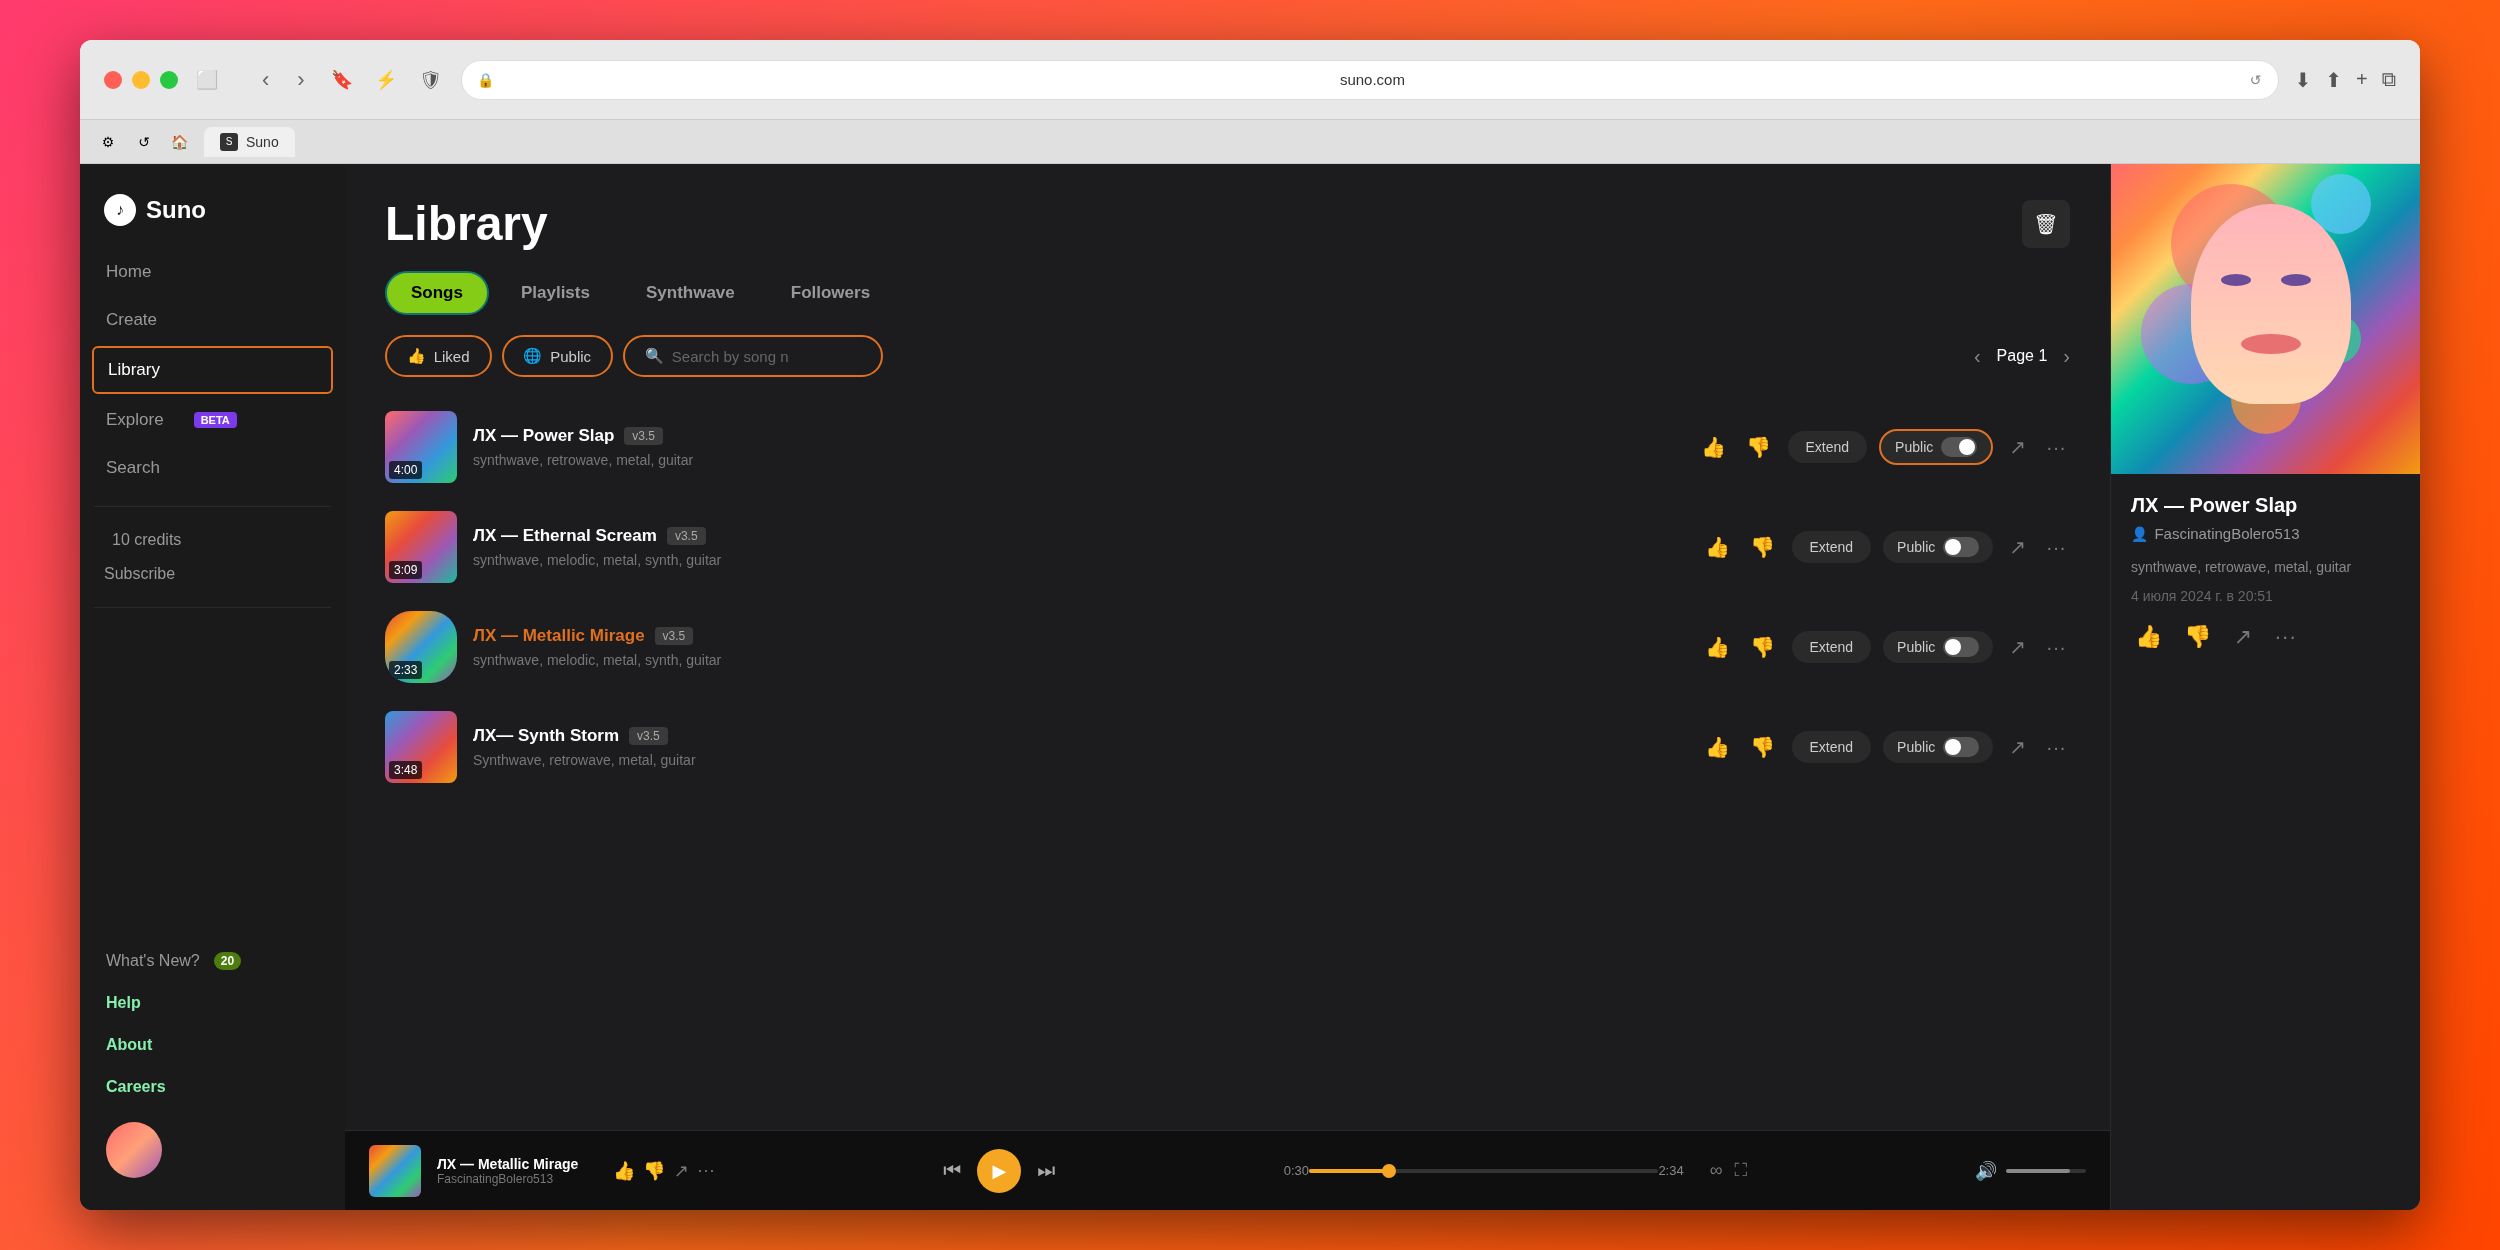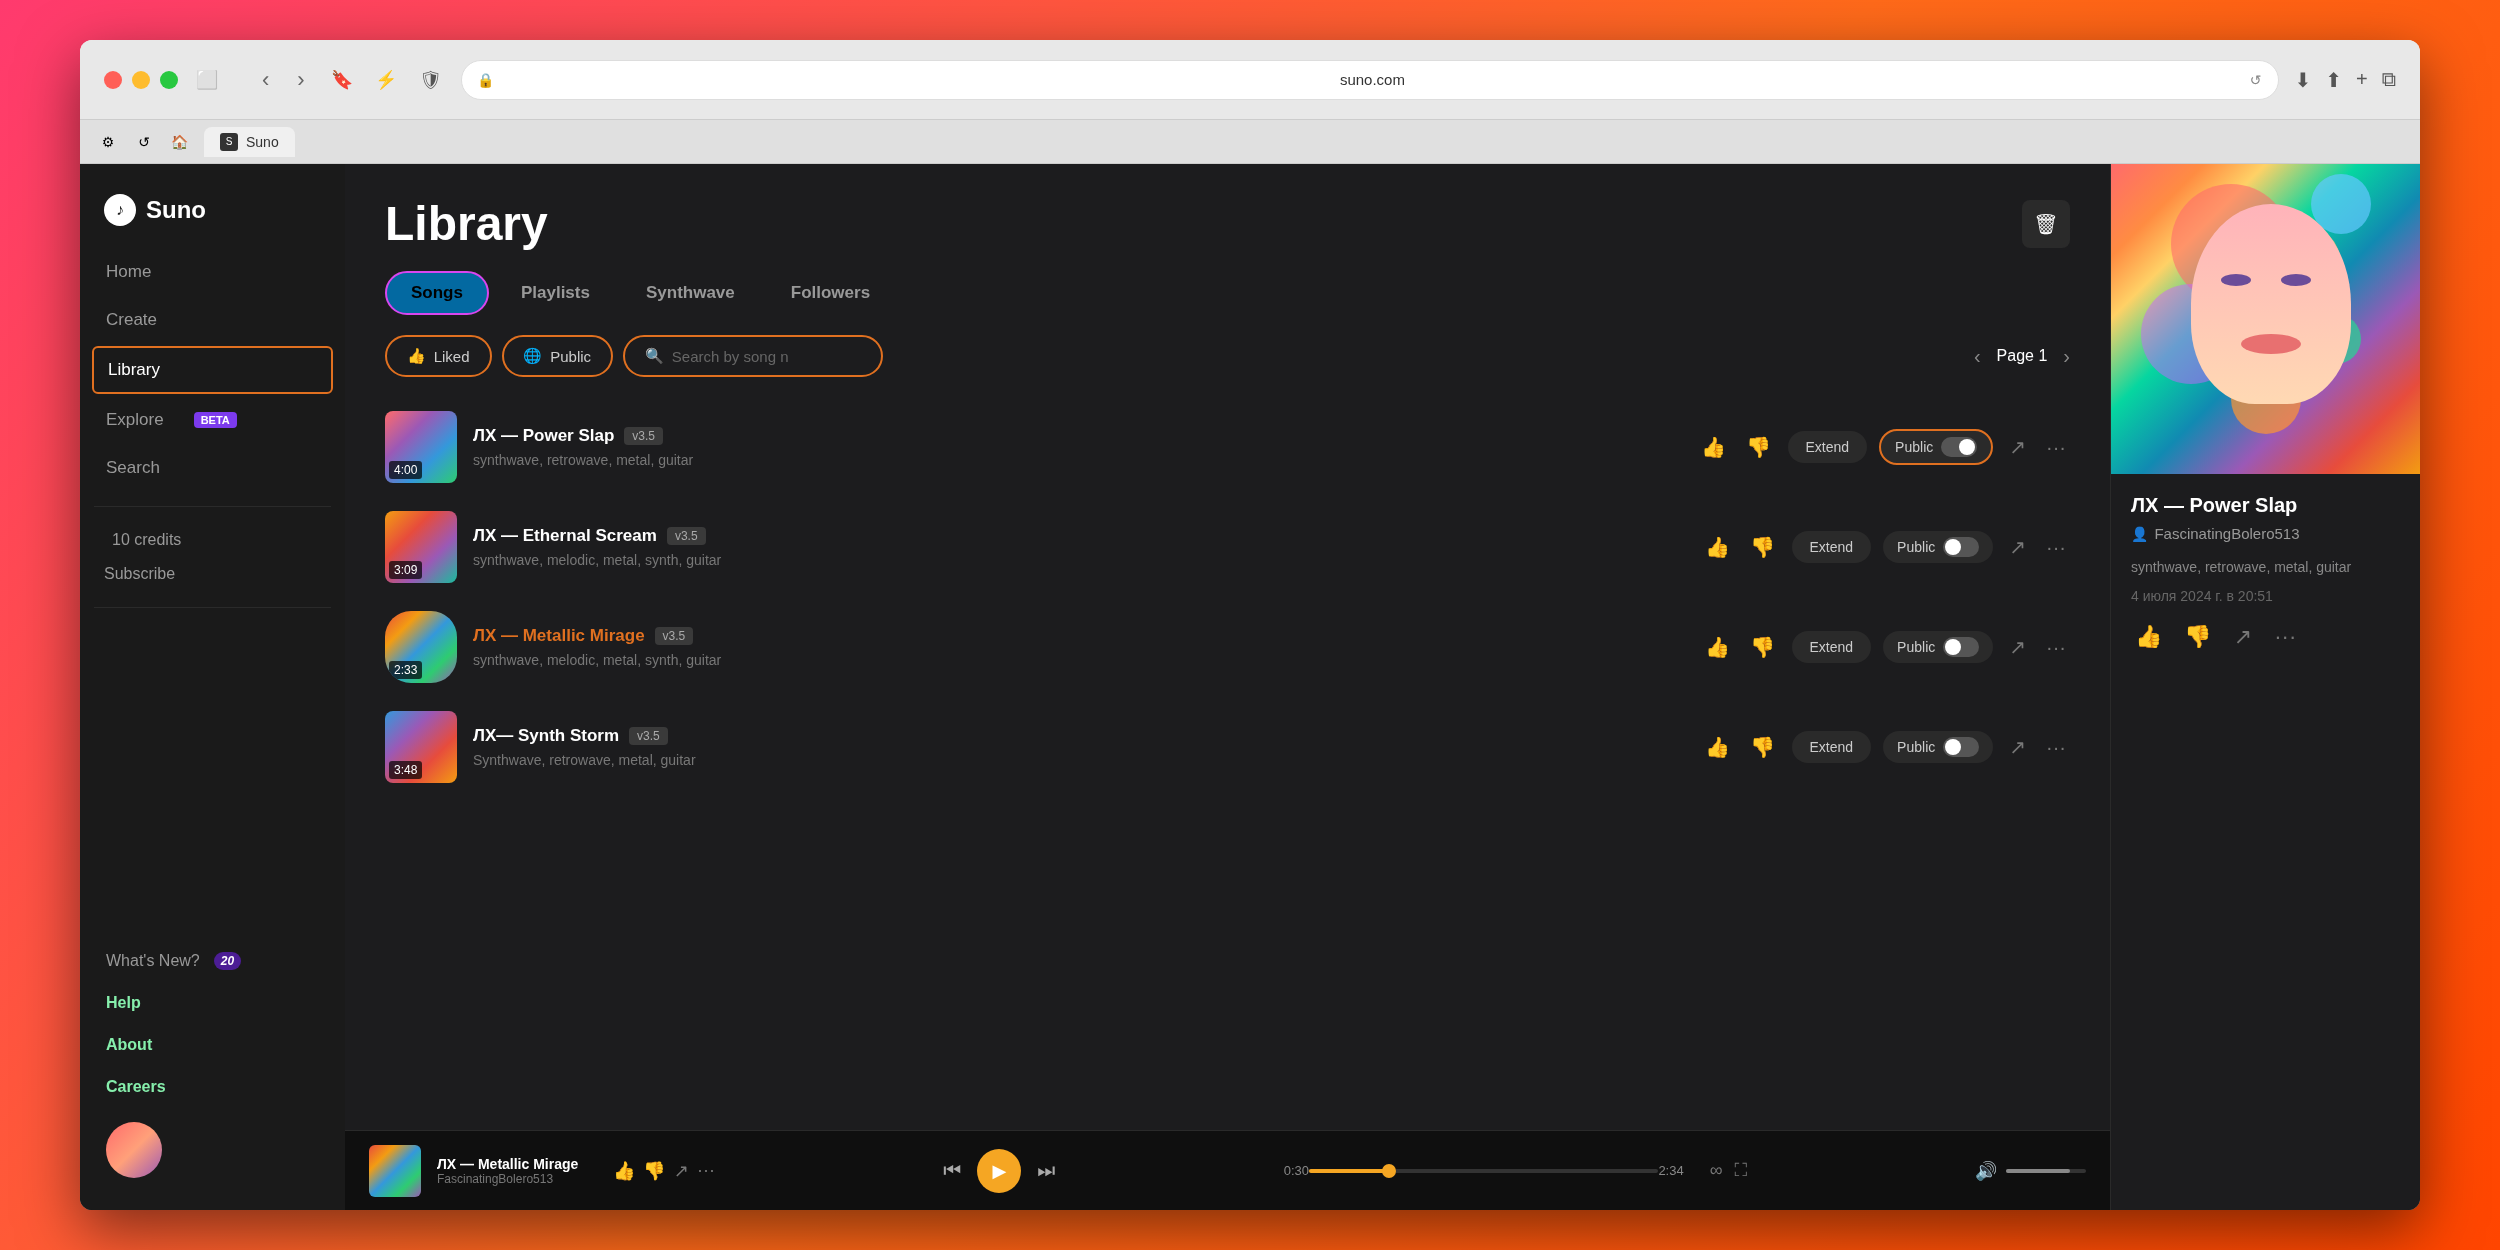--- a/index.html
+++ b/index.html
@@ -231,28 +231,27 @@
     .whats-new-item {
       padding: 10px 14px;
       display: flex;
       align-items: center;
       gap: 10px;
       font-size: 16px;
       color: #999;
       cursor: pointer;
     }
     .new-badge {
-      background: #4c1d95;
+      background: #4d7c0f;
       color: white;
       font-size: 12px;
       font-weight: 700;
       padding: 2px 7px;
       border-radius: 10px;
       margin-left: 4px;
-      font-style: italic;
     }
 
     .sidebar-footer-item {
       padding: 10px 14px;
       font-size: 16px;
       color: #86efac;
       cursor: pointer;
       border-radius: 8px;
       font-weight: bold;
     }
@@ -312,23 +311,23 @@
 
     .tab-btn {
       padding: 10px 24px;
       border-radius: 24px;
       font-size: 17px;
       font-weight: 600;
       cursor: pointer;
       border: none;
     }
     .tab-btn.active {
-      background: #0369a1;
+      background: #84cc16;
       color: black;
-      border: 2px solid #d946ef;
+      border: 2px solid #0f766e;
     }
     .tab-btn.inactive {
       background: transparent;
       color: #999;
       border: none;
     }
 
     
     .library-filters {
       padding: 0 40px 20px;

